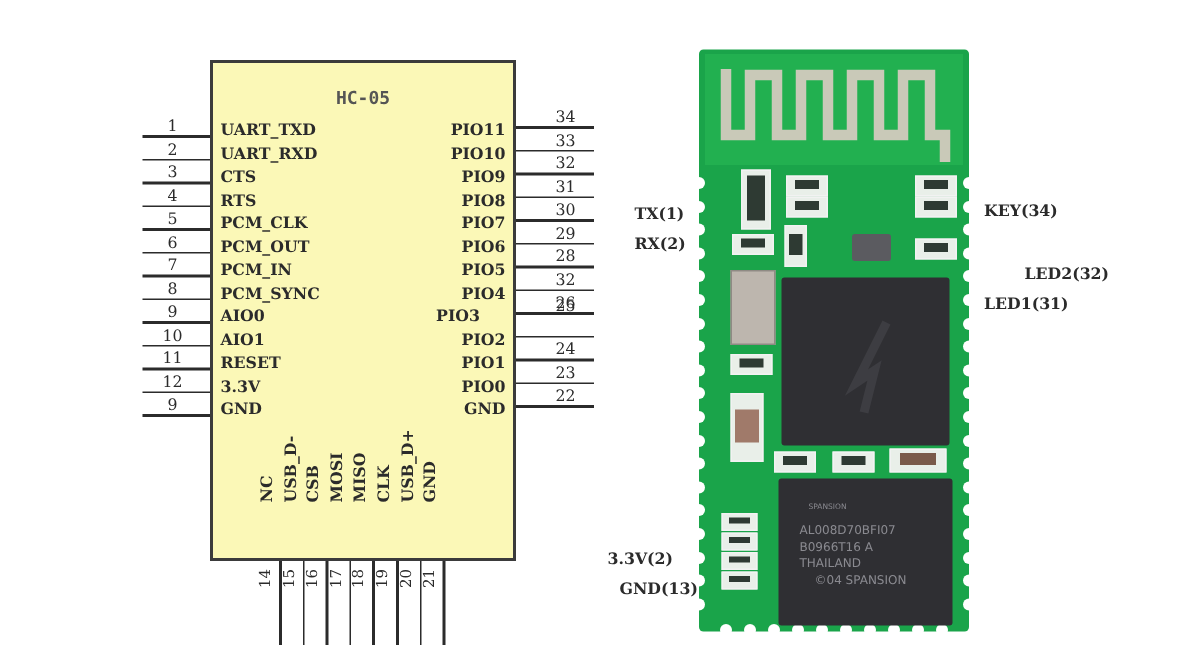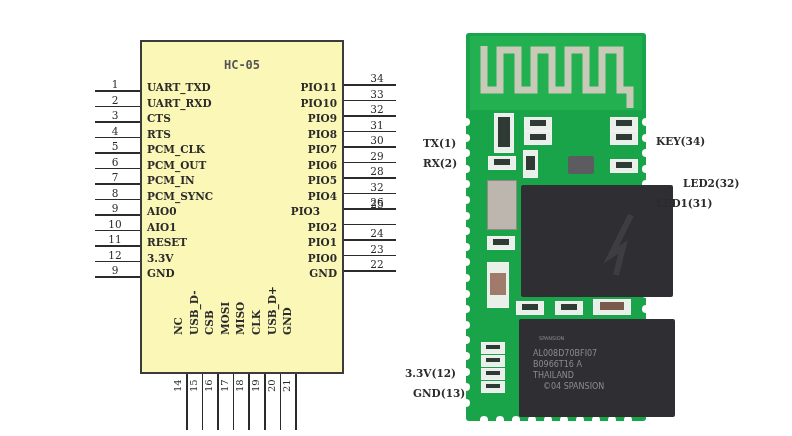--- a/index.html
+++ b/index.html
@@ -15,21 +15,21 @@
   .bpin-line{width:1.5px;background:#2b2b2b;}
   .bpin-label{font-size:10.5px;font-weight:bold;color:#2b2b2b;white-space:nowrap;transform-origin:left top;transform:rotate(-90deg);line-height:12px;}
   .bpin-num{font-size:10px;color:#2b2b2b;white-space:nowrap;transform-origin:left top;transform:rotate(-90deg);line-height:12px;}
   
   #board{left:466px;top:33px;width:180px;height:388px;background:#1aa44a;border-radius:3px;}
   #antenna-area{left:470px;top:36px;width:172px;height:74px;background:#22b050;}
   .ext-label{font-size:10.5px;font-weight:bold;color:#2b2b2b;white-space:nowrap;}
   .castellation{width:8px;height:8px;background:#ffffff;border-radius:50%;}
   .smd{background:#e9efe9;border:1px solid #f2f2f2;}
   .smd-inner{background:#2e3a33;}
-  .chip-dark{background:#2f2f33;padding-left:40px;}
+  .chip-dark{background:#2f2f33;}
   .chip-text{font-family:"DejaVu Sans","Liberation Sans",sans-serif;font-size:8px;color:#8a8a90;line-height:10px;white-space:nowrap;}
 </style>
 </head>
 <body>
 
 <div id="schematic">
   <div id="chip-box" class="abs"></div>
   <div id="chip-title" class="abs">HC-05</div>
 
   <div id="left-pins">
@@ -264,18 +264,18 @@
   <div class="abs chip-dark" style="left:519px;top:319px;width:116px;height:98px;border-radius:2px;">
     <div class="chip-text" style="position:absolute;left:20px;top:14px;font-size:5px;">SPANSION</div>
     <div class="chip-text" style="position:absolute;left:14px;top:30px;">AL008D70BFI07</div>
     <div class="chip-text" style="position:absolute;left:14px;top:41px;">B0966T16 A</div>
     <div class="chip-text" style="position:absolute;left:14px;top:52px;">THAILAND</div>
     <div class="chip-text" style="position:absolute;left:24px;top:63px;">©04 SPANSION</div>
   </div>
 
   <div class="abs ext-label" style="left:423px;top:137px;">TX(1)</div>
   <div class="abs ext-label" style="left:423px;top:157px;">RX(2)</div>
-  <div class="abs ext-label" style="left:405px;top:367px;">3.3V(12)</div>
+  <div class="abs ext-label" style="left:405px;top:367px;">3.3V(2)</div>
   <div class="abs ext-label" style="left:413px;top:387px;">GND(13)</div>
   <div class="abs ext-label" style="left:656px;top:135px;">KEY(34)</div>
   <div class="abs ext-label" style="left:656px;top:177px;margin-left:27px;">LED2(32)</div>
   <div class="abs ext-label" style="left:656px;top:197px;">LED1(31)</div>
 </div>
 
 </body></html>

